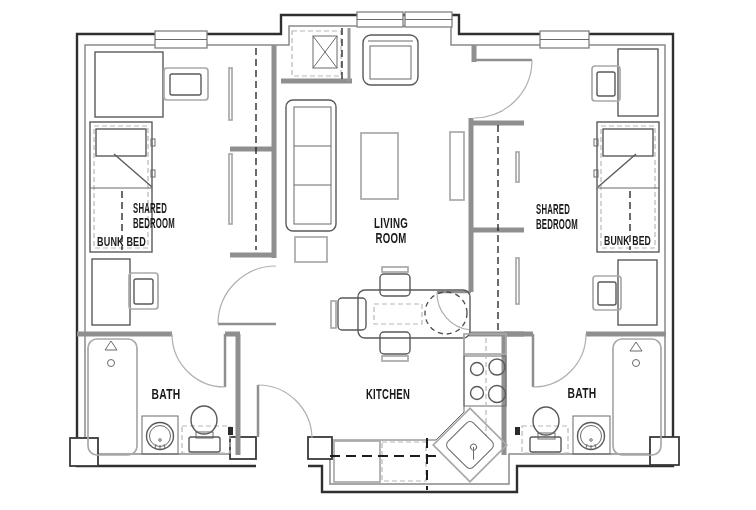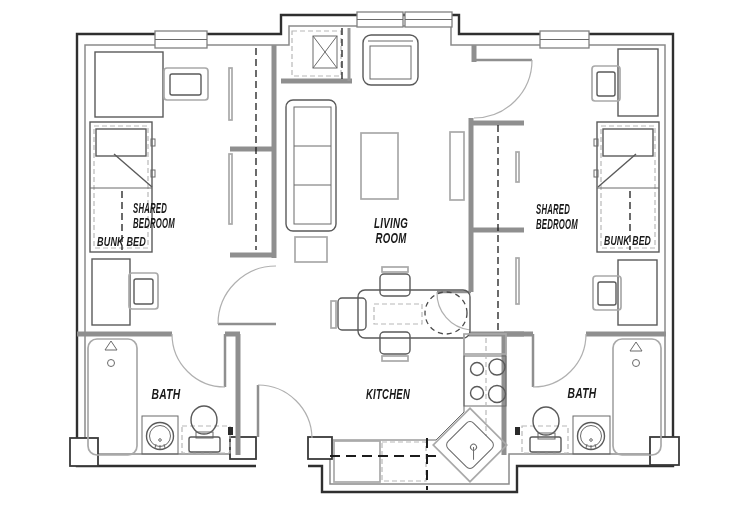--- a/index.html
+++ b/index.html
@@ -1,16 +1,16 @@
 <!DOCTYPE html>
 <html><head>
 <meta charset="utf-8">
 <style>
   html,body{margin:0;padding:0;background:#ffffff;}
-  #plan-wrap{position:relative;width:756px;height:510px;background:#ffffff;overflow:hidden;font-style:italic;}
+  #plan-wrap{position:relative;width:756px;height:510px;background:#ffffff;overflow:hidden;}
   svg{position:absolute;left:0;top:0;}
   .wx{stroke:#2f2f2f;stroke-width:2.4;fill:none;}
   .wi{stroke:#8a8a8a;stroke-width:1.5;fill:none;}
   .iw{stroke:#8f8f8f;stroke-width:5;fill:none;}
   .iw2{stroke:#9a9a9a;stroke-width:3;fill:none;}
   .fd{stroke:#5a5a5a;stroke-width:1.4;fill:none;}
   .fl{stroke:#a9a9a9;stroke-width:1.7;fill:none;}
   .fthin{stroke:#6a6a6a;stroke-width:1;fill:none;}
   .arc{stroke:#b0b0b0;stroke-width:1.2;fill:none;}
   .leaf{stroke:#8f8f8f;stroke-width:2.5;fill:none;}

